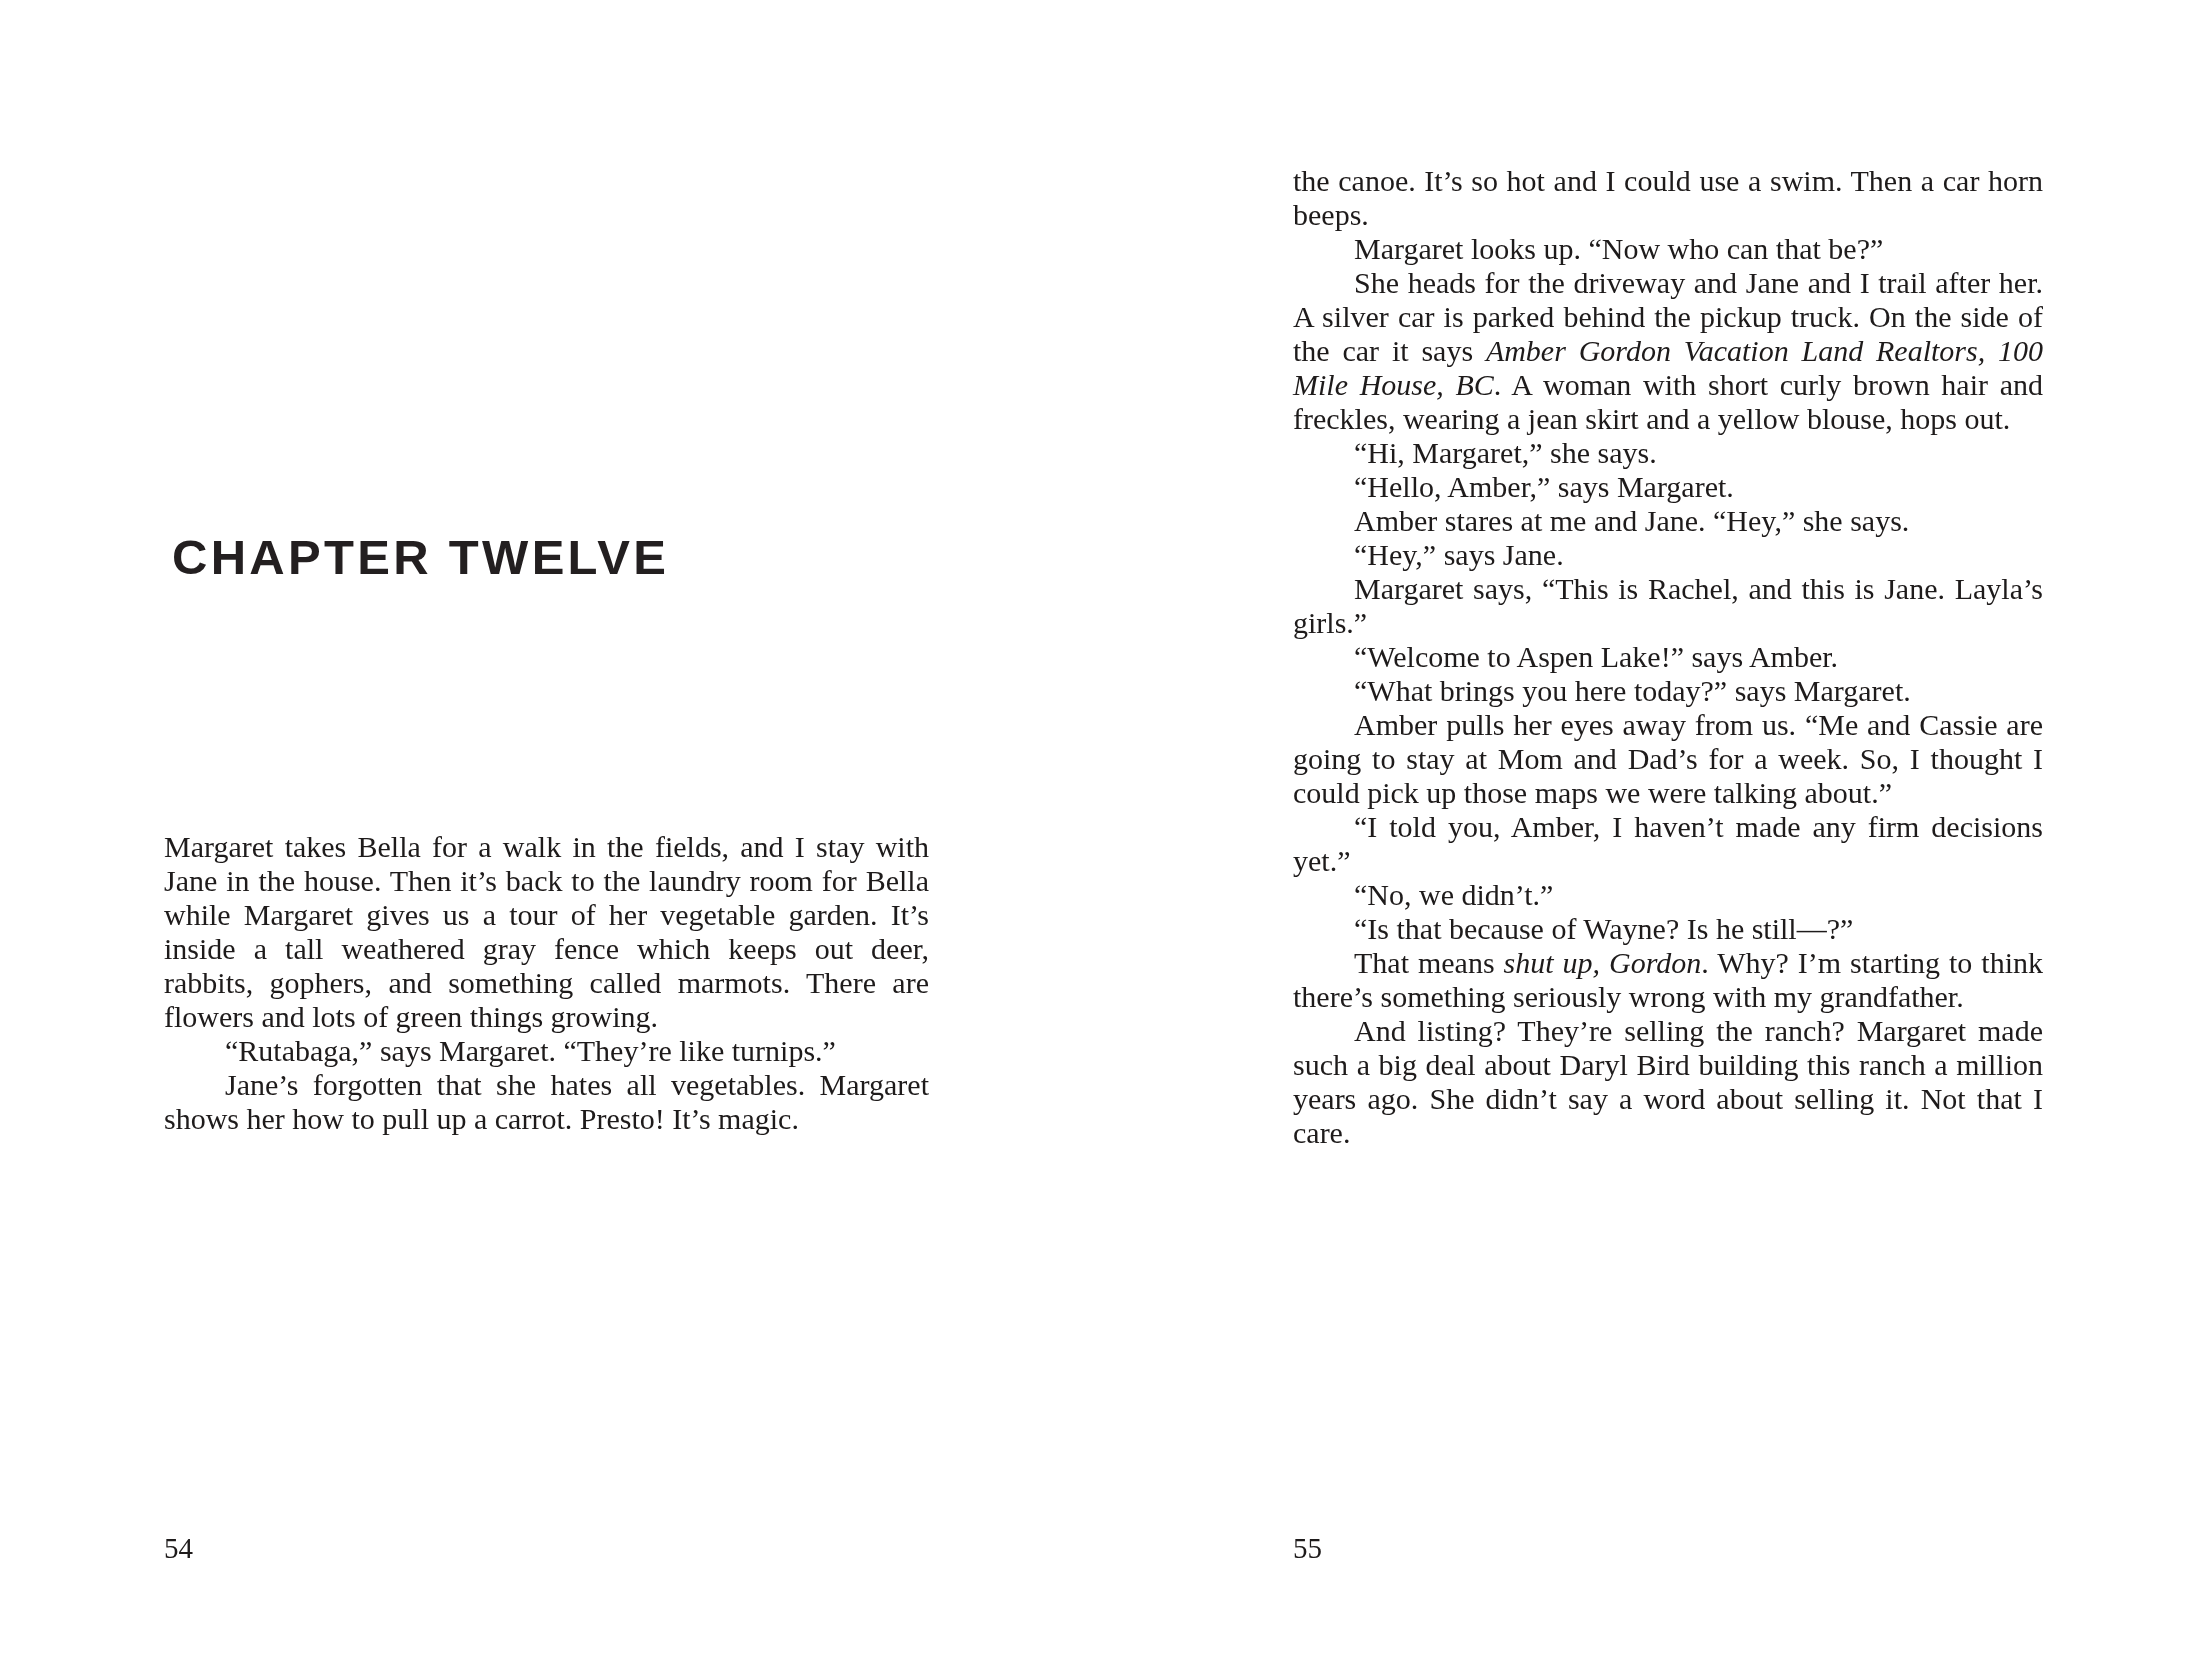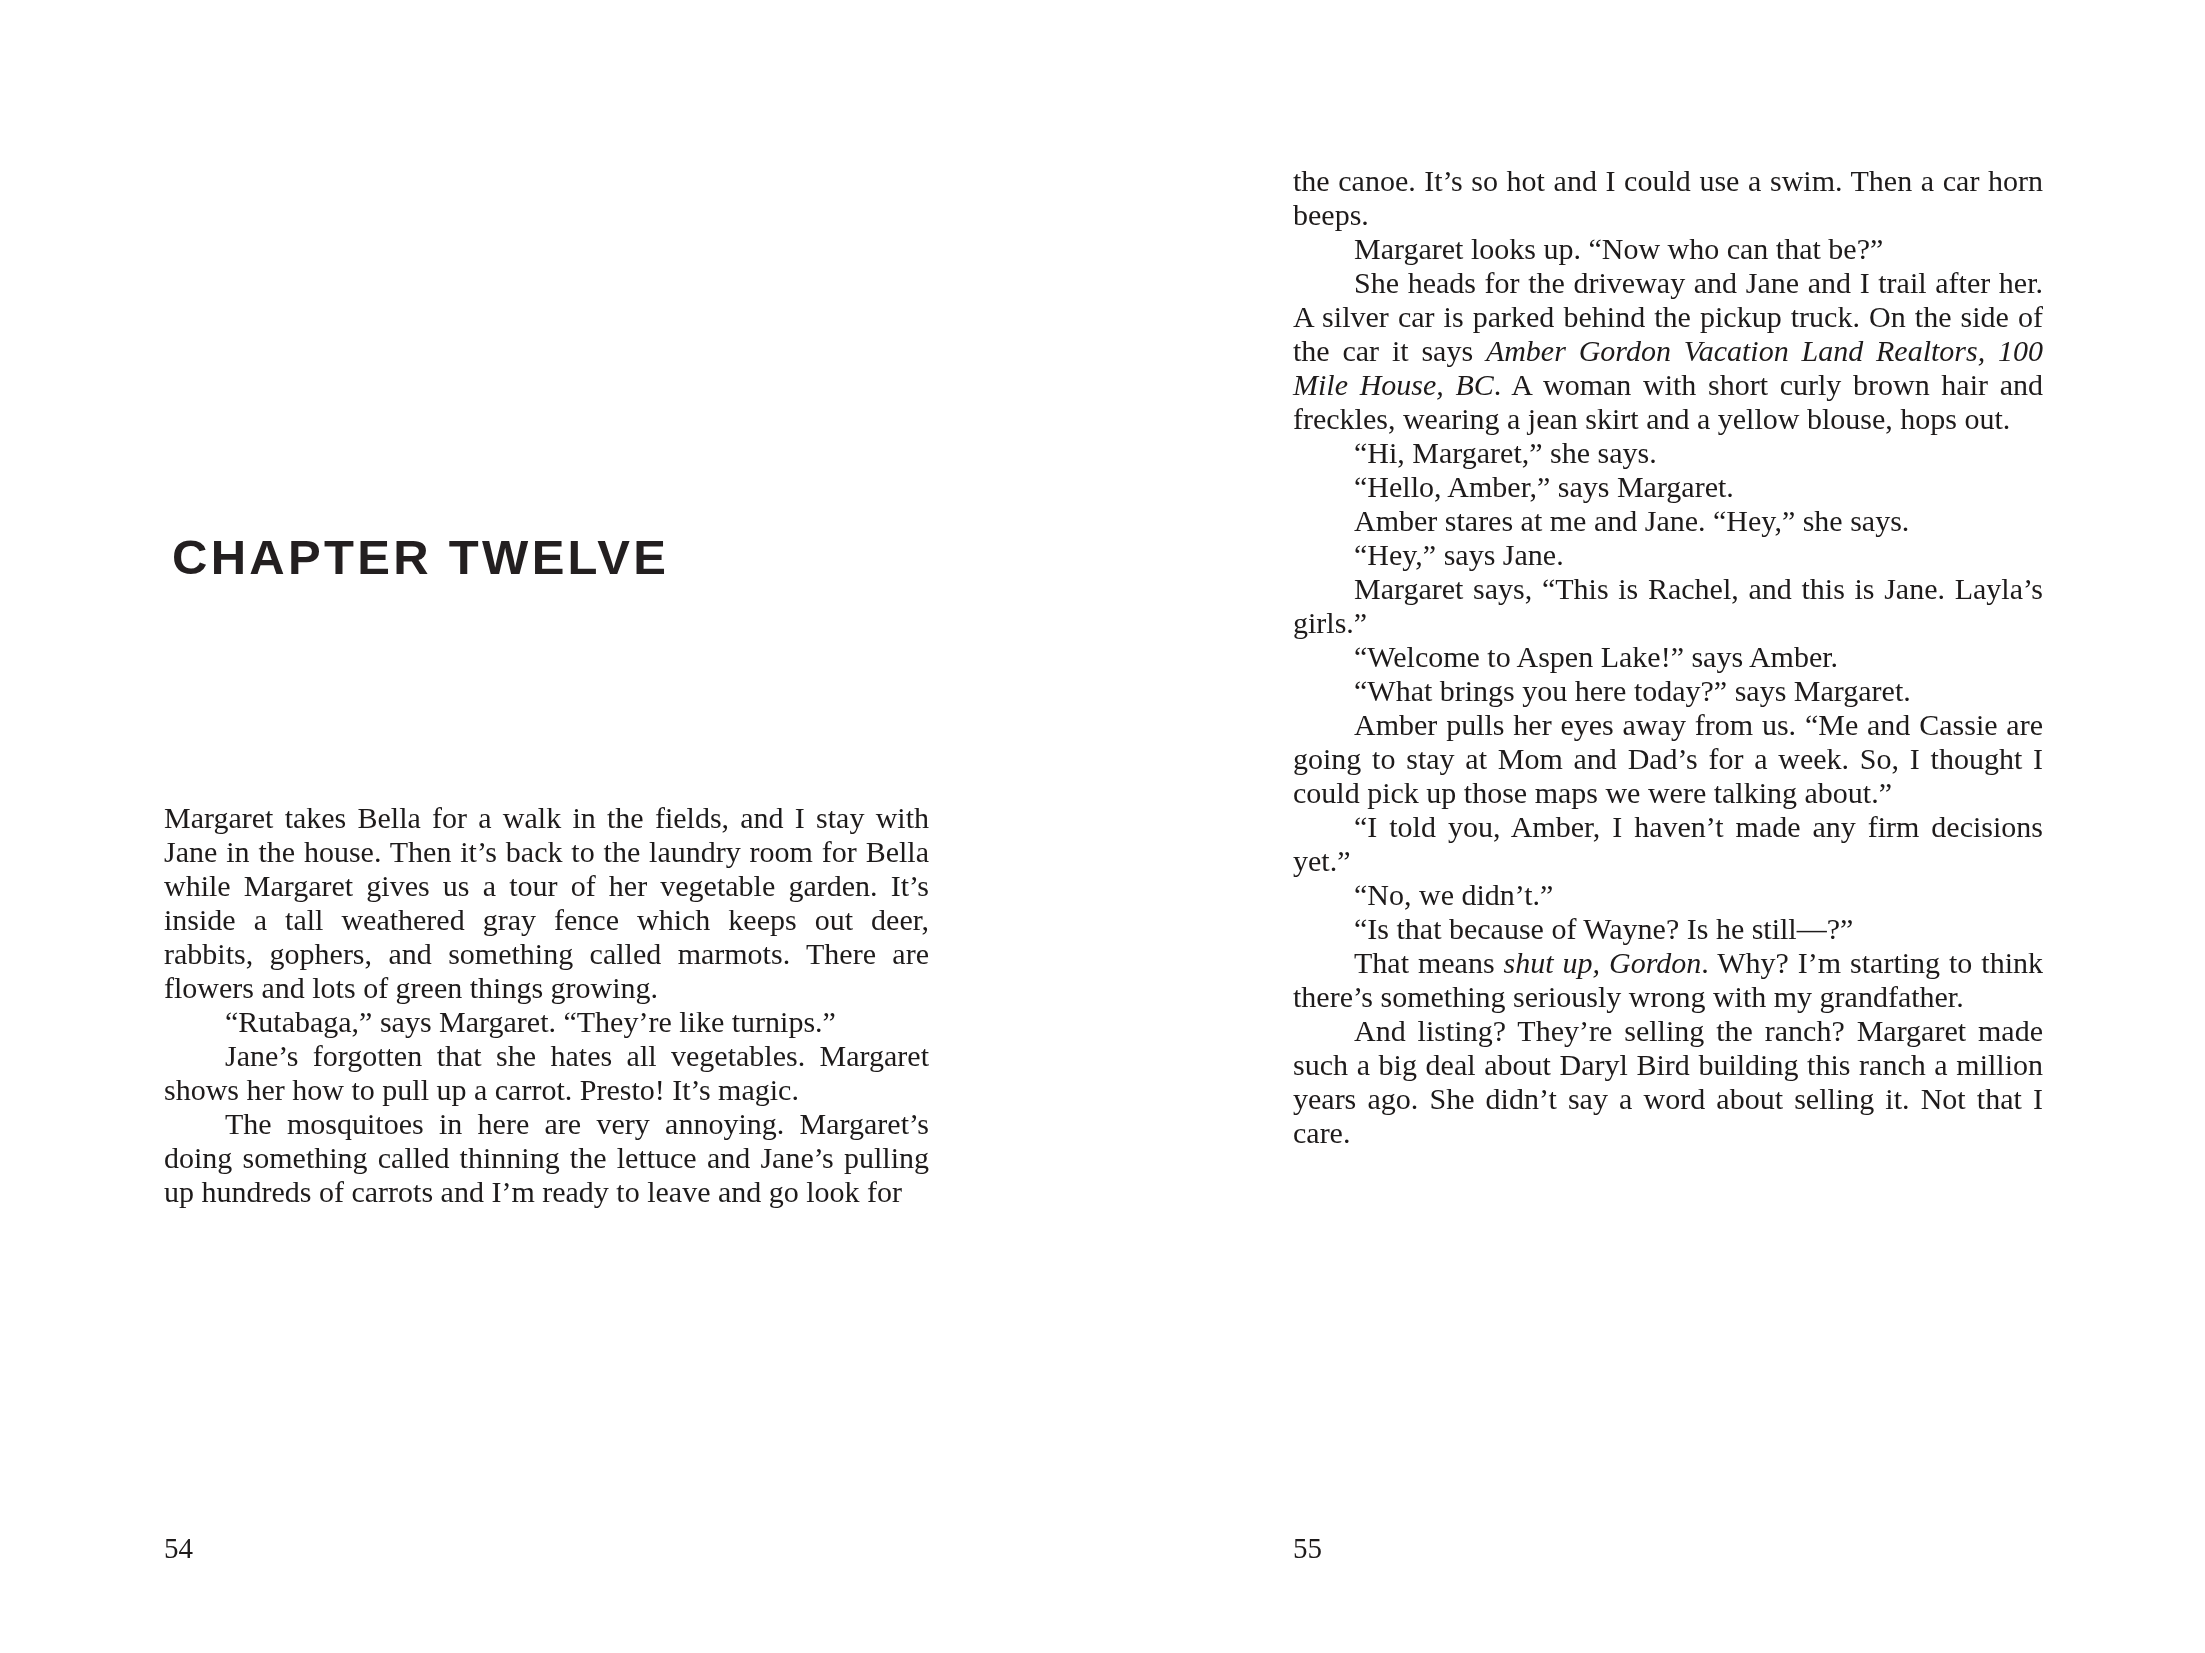--- a/index.html
+++ b/index.html
@@ -37,21 +37,21 @@
   .body-block {
     position: absolute;
     left: 0;
     right: 0;
     font-family: "Liberation Serif", "DejaVu Serif", serif;
     font-size: 30px;
     line-height: 34px;
     color: #1e1b1b;
     text-align: justify;
   }
-  .body-left  { top: 801px; }
+  .body-left  { top: 830px; }
   .body-right { top: 164px; }
 
   .body-block p {
     margin: 0;
     padding: 0;
   }
   .body-block p.indent {
     text-indent: 61px;
   }
   .body-block .italic {
@@ -75,21 +75,20 @@
 
 <div class="spread">
 
   <div class="text-col col-left">
     <h1 class="chapter-title">CHAPTER TWELVE</h1>
 
     <div class="body-block body-left">
         <p><span>Margaret takes Bella for a walk in the fields, and I stay with Jane in the house. Then it’s back to the laundry room for Bella while Margaret gives us a tour of her vegetable garden. It’s inside a tall weathered gray fence which keeps out deer, rabbits, gophers, and something called marmots. There are flowers and lots of green things growing.</span></p>
         <p class="indent"><span>“Rutabaga,” says Margaret. “They’re like turnips.”</span></p>
         <p class="indent"><span>Jane’s forgotten that she hates all vegetables. Margaret shows her how to pull up a carrot. Presto! It’s magic.</span></p>
-        <p class="indent"><span>The mosquitoes in here are very annoying. Margaret’s doing something called thinning the lettuce and Jane’s pulling up hundreds of carrots and I’m ready to leave and go look for</span></p>
       </div>
 
     <div class="page-num">54</div>
   </div>
 
   <div class="text-col col-right">
     <div class="body-block body-right">
         <p><span>the canoe. It’s so hot and I could use a swim. Then a car horn beeps.</span></p>
         <p class="indent"><span>Margaret looks up. “Now who can that be?”</span></p>
         <p class="indent"><span>She heads for the driveway and Jane and I trail after her. A silver car is parked behind the pickup truck. On the side of the car it says </span><span class="italic">Amber Gordon Vacation Land Realtors, 100 Mile House, BC</span><span>. A woman with short curly brown hair and freckles, wearing a jean skirt and a yellow blouse, hops out.</span></p>

